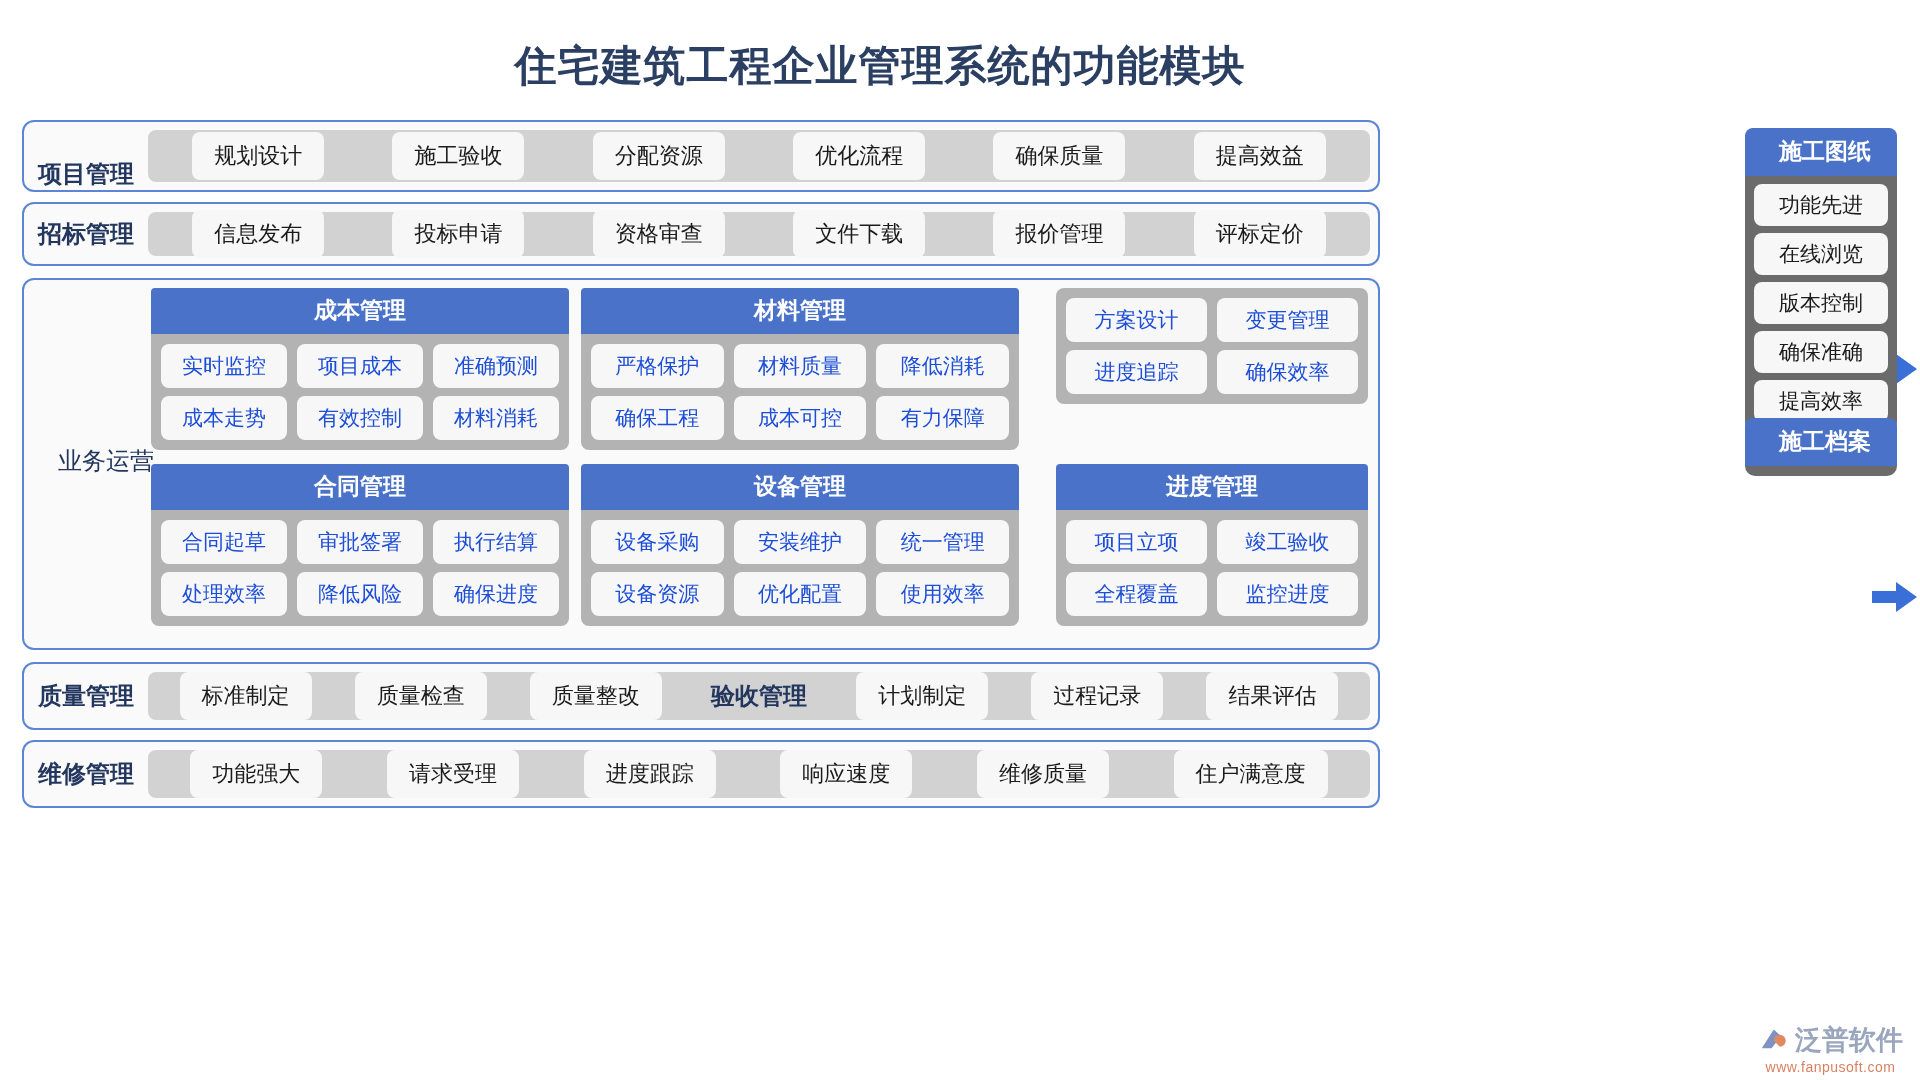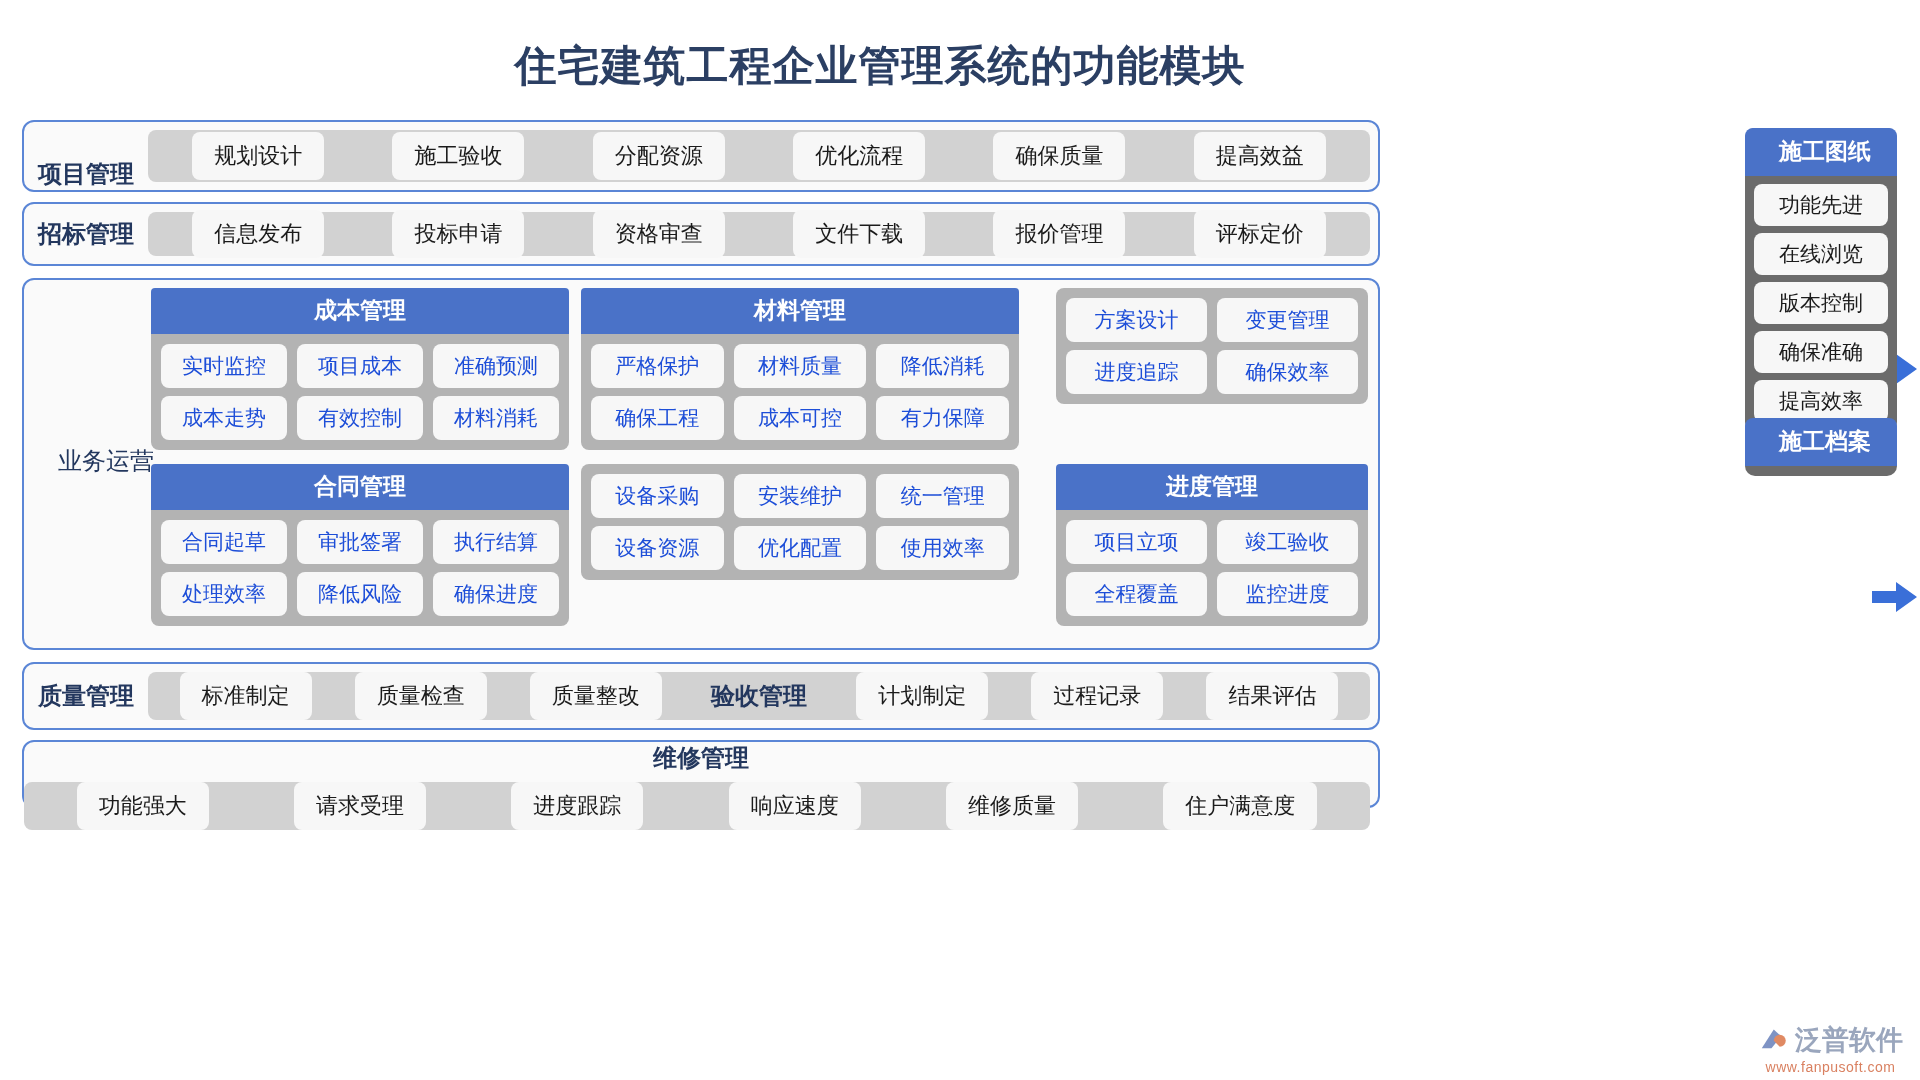--- a/index.html
+++ b/index.html
@@ -295,20 +295,21 @@
         </div>
         <div class="module-line">
           <div class="mchip">处理效率</div>
           <div class="mchip">降低风险</div>
           <div class="mchip">确保进度</div>
         </div>
       </div>
     </div>
 
     <div class="module" style="left:557px; top:184px; width:438px;">
+      <div class="module-head">设备管理</div>
       <div class="module-body">
         <div class="module-line">
           <div class="mchip">设备采购</div>
           <div class="mchip">安装维护</div>
           <div class="mchip">统一管理</div>
         </div>
         <div class="module-line">
           <div class="mchip">设备资源</div>
           <div class="mchip">优化配置</div>
           <div class="mchip">使用效率</div>
@@ -337,21 +338,21 @@
       <div class="chip">标准制定</div>
       <div class="chip">质量检查</div>
       <div class="chip">质量整改</div>
       <div class="inline-label">验收管理</div>
       <div class="chip">计划制定</div>
       <div class="chip">过程记录</div>
       <div class="chip">结果评估</div>
     </div>
   </div>
 
-  <div class="row-card" id="row-maintenance" style="left:22px; top:740px; width:1358px; height:68px;flex-direction:column;">
+  <div class="row-card" id="row-maintenance" style="left:22px; top:740px; width:1358px; height:68px;">
     <div class="row-label">维修管理</div>
     <div class="row-strip">
       <div class="chip">功能强大</div>
       <div class="chip">请求受理</div>
       <div class="chip">进度跟踪</div>
       <div class="chip">响应速度</div>
       <div class="chip">维修质量</div>
       <div class="chip">住户满意度</div>
     </div>
   </div>

